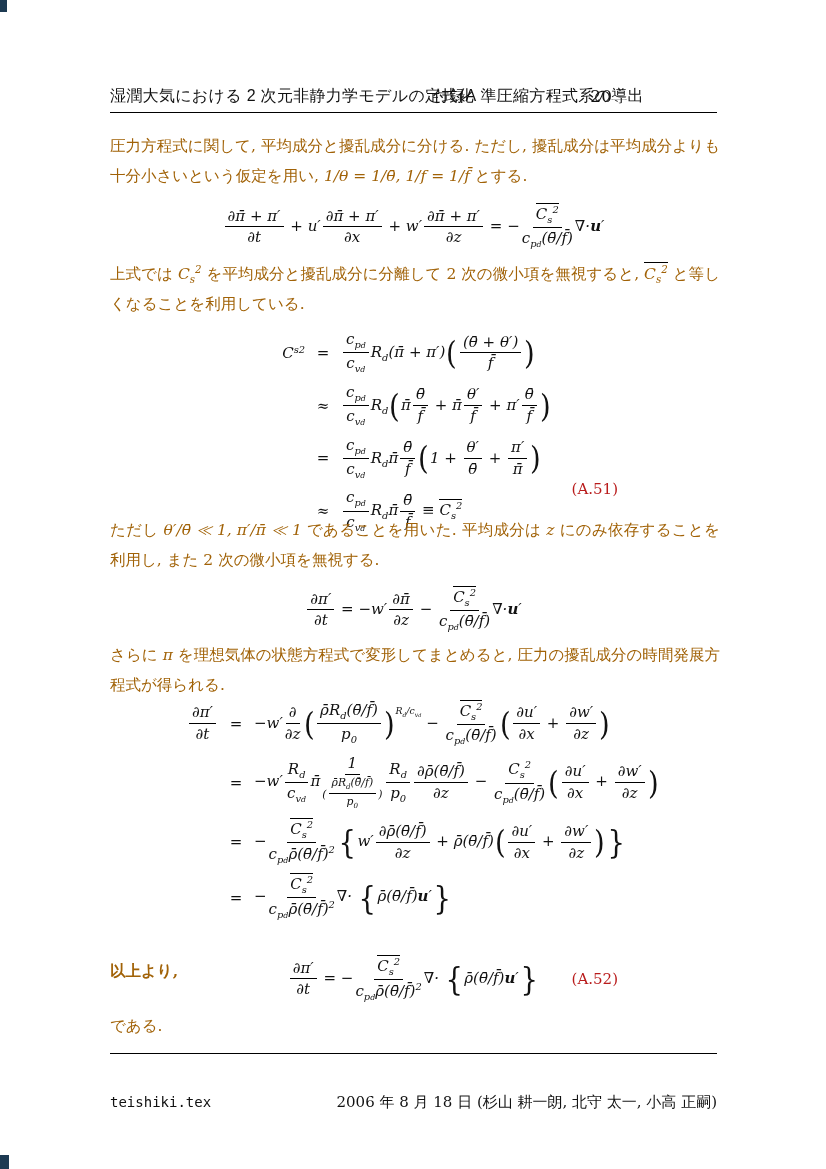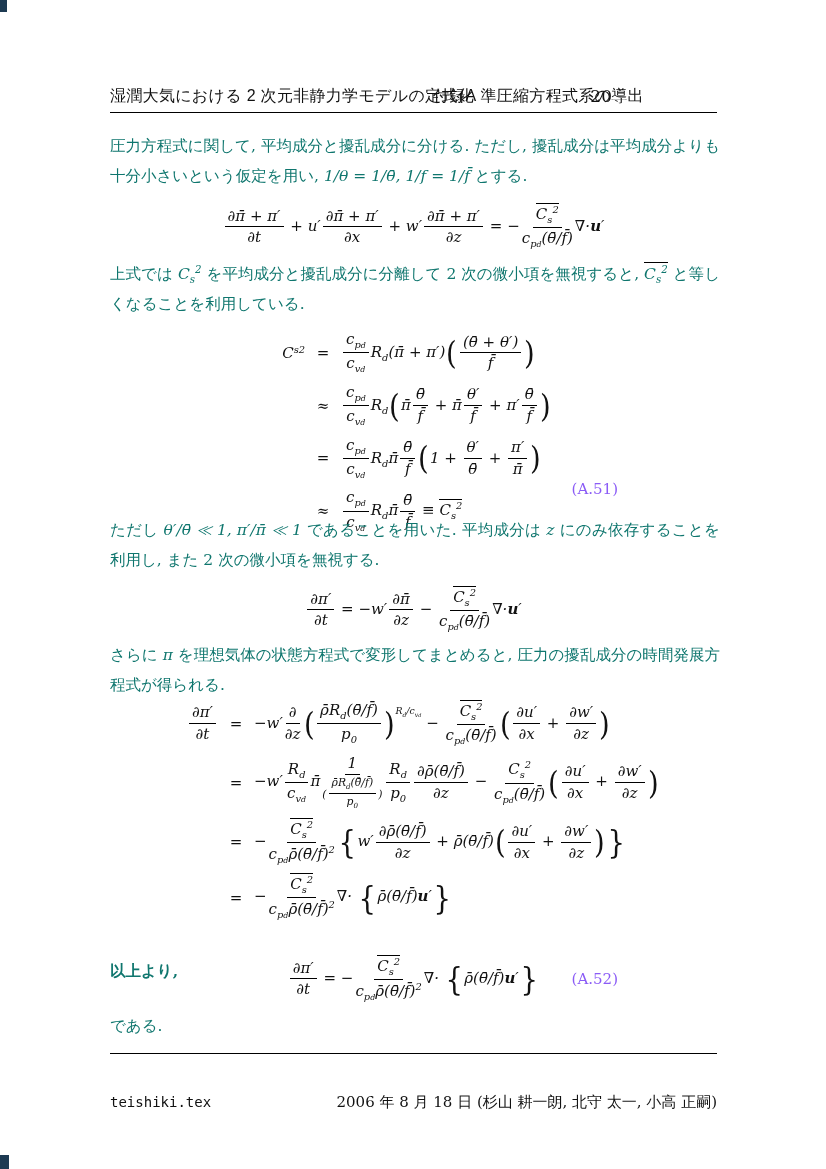--- a/index.html
+++ b/index.html
@@ -11,21 +11,21 @@
   
   .hdr-title{position:absolute;top:86px;font-family:"Liberation Sans",sans-serif;font-size:16px;letter-spacing:.3px;white-space:nowrap;color:#111;}
   .hdr-underlay{left:110px;}
   .hdr-overlay{left:433px;}
   .pagenum{position:absolute;top:86px;right:118px;font-family:"DejaVu Serif",serif;font-size:17px;color:#111;}
   .rule{position:absolute;left:110px;width:607px;border-top:1.4px solid #000;}
   .hdr-rule{top:112px;}
   .ftr-rule{top:1053px;}
 
   
-  .par{position:absolute;left:110px;width:610px;font-family:"DejaVu Serif",serif;font-size:15.5px;line-height:1.93;text-align:justify;color:#0f766e;}
+  .par{position:absolute;left:110px;width:610px;font-family:"DejaVu Serif",serif;font-size:15.5px;line-height:1.93;text-align:justify;color:#a16207;}
   .par i{font-family:"DejaVu Serif",serif;}
 
   
   .eq{font-family:"DejaVu Serif",serif;font-style:italic;font-size:15px;color:#111;white-space:nowrap;}
   .eq b{font-weight:bold;}
   .up{font-style:normal;}
   sub,sup{font-size:66%;}
   .s2{font-size:80%;}
   .f{display:inline-flex;flex-direction:column;align-items:center;vertical-align:middle;margin:0 2px;line-height:1.25;text-align:center;}
   .f .n{display:block;border-bottom:1px solid #000;padding:0 3px 1px;}
@@ -33,21 +33,21 @@
   .ov{display:inline-block;border-top:1px solid #000;padding-top:1px;line-height:1.1;}
   .bp{font-size:215%;font-style:normal;line-height:0;vertical-align:middle;display:inline-block;transform:scaleX(.85);}
   .fs{font-size:72%;}
   .ex{font-size:62%;vertical-align:1.5em;}
 
   .eq-center{position:absolute;left:110px;width:607px;display:flex;justify-content:center;align-items:center;}
   .aln{position:absolute;}
   .aln .row{display:flex;align-items:center;margin-bottom:7px;}
   .aln .lhs{min-width:52px;display:flex;justify-content:flex-end;}
   .aln .rel{width:36px;text-align:center;font-style:normal;}
-  .eqtag{position:absolute;right:112px;font-family:"DejaVu Serif",serif;font-size:15px;color:#8b5cf6;}
+  .eqtag{position:absolute;right:112px;font-family:"DejaVu Serif",serif;font-size:15px;color:#b91c1c;}
 
   
   .footer{position:absolute;left:110px;top:1061px;width:607px;display:flex;justify-content:space-between;align-items:baseline;}
   .ft-left{font-family:"DejaVu Sans Mono",monospace;font-size:14px;color:#111;}
   .ft-right{font-family:"DejaVu Serif",serif;font-size:15px;color:#111;margin-top:32px;}
 </style>
 </head>
 <body>
 
 <div class="page">

